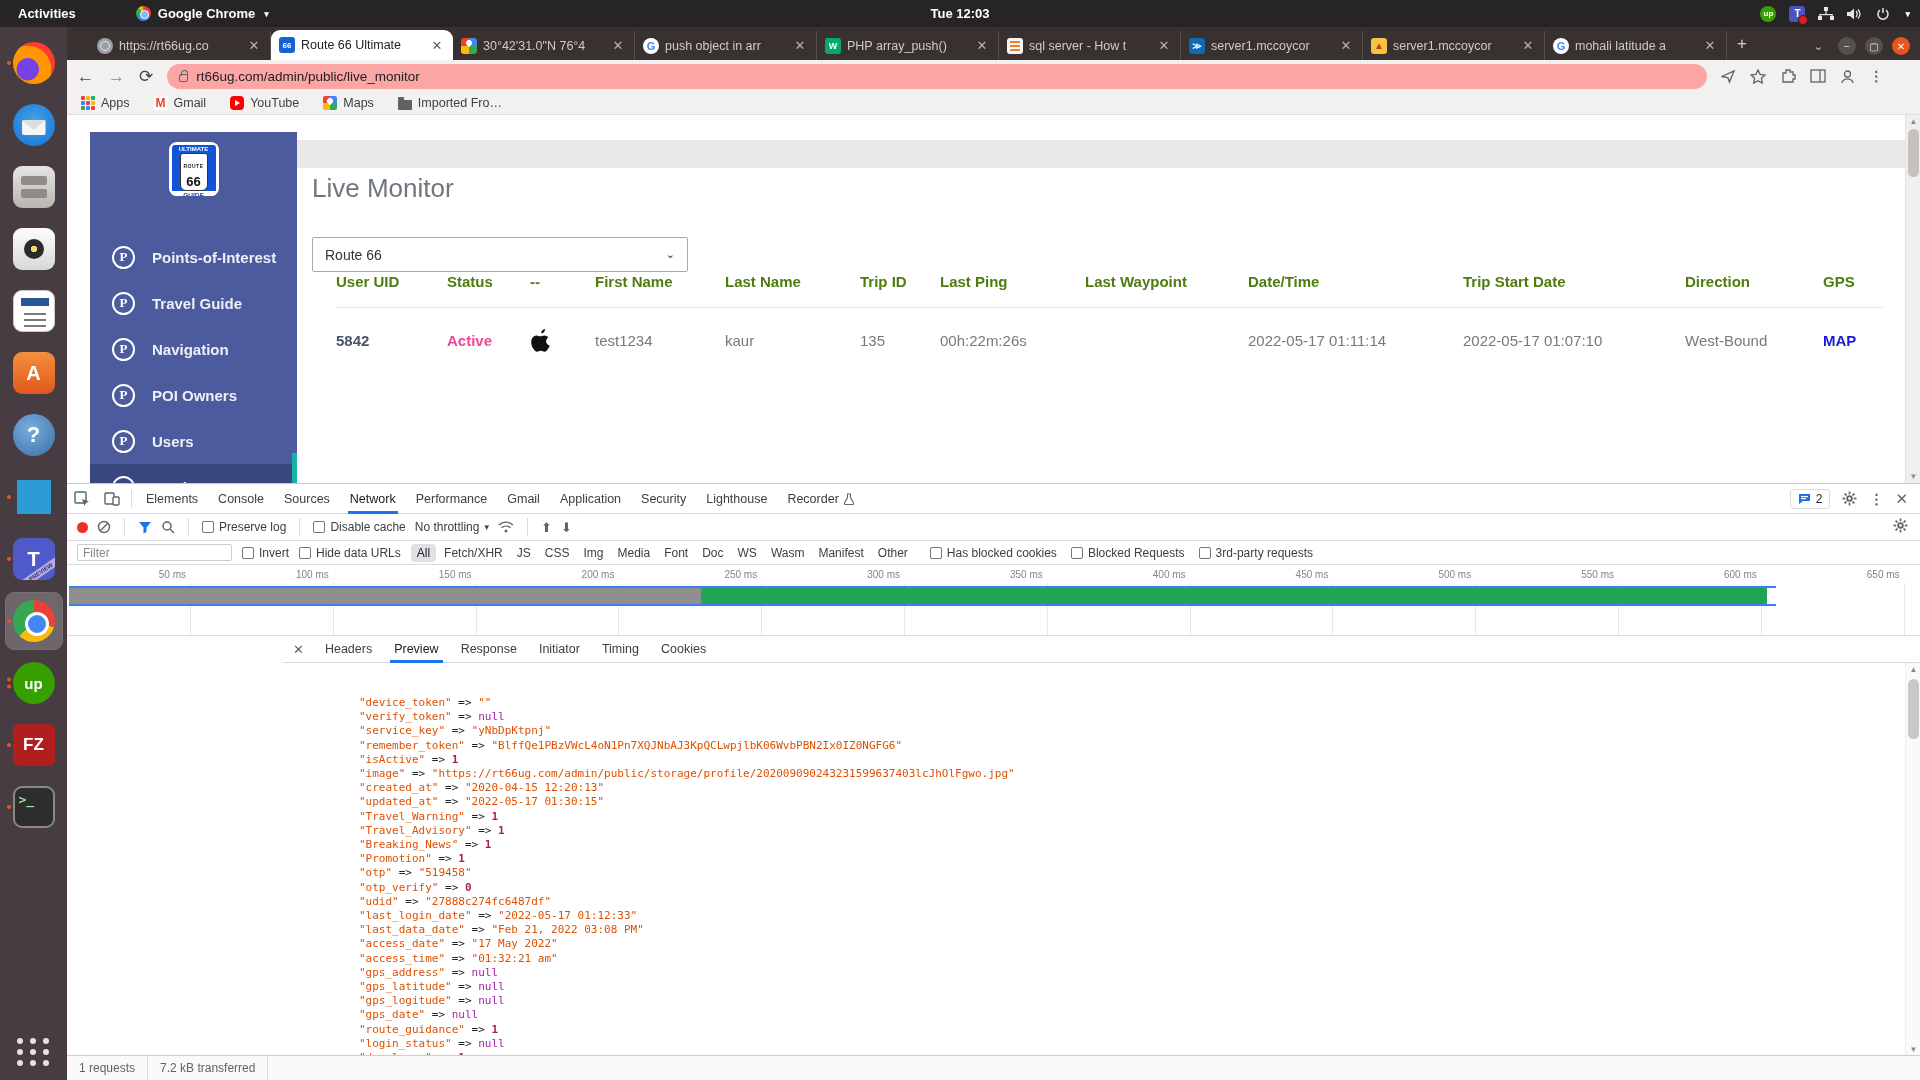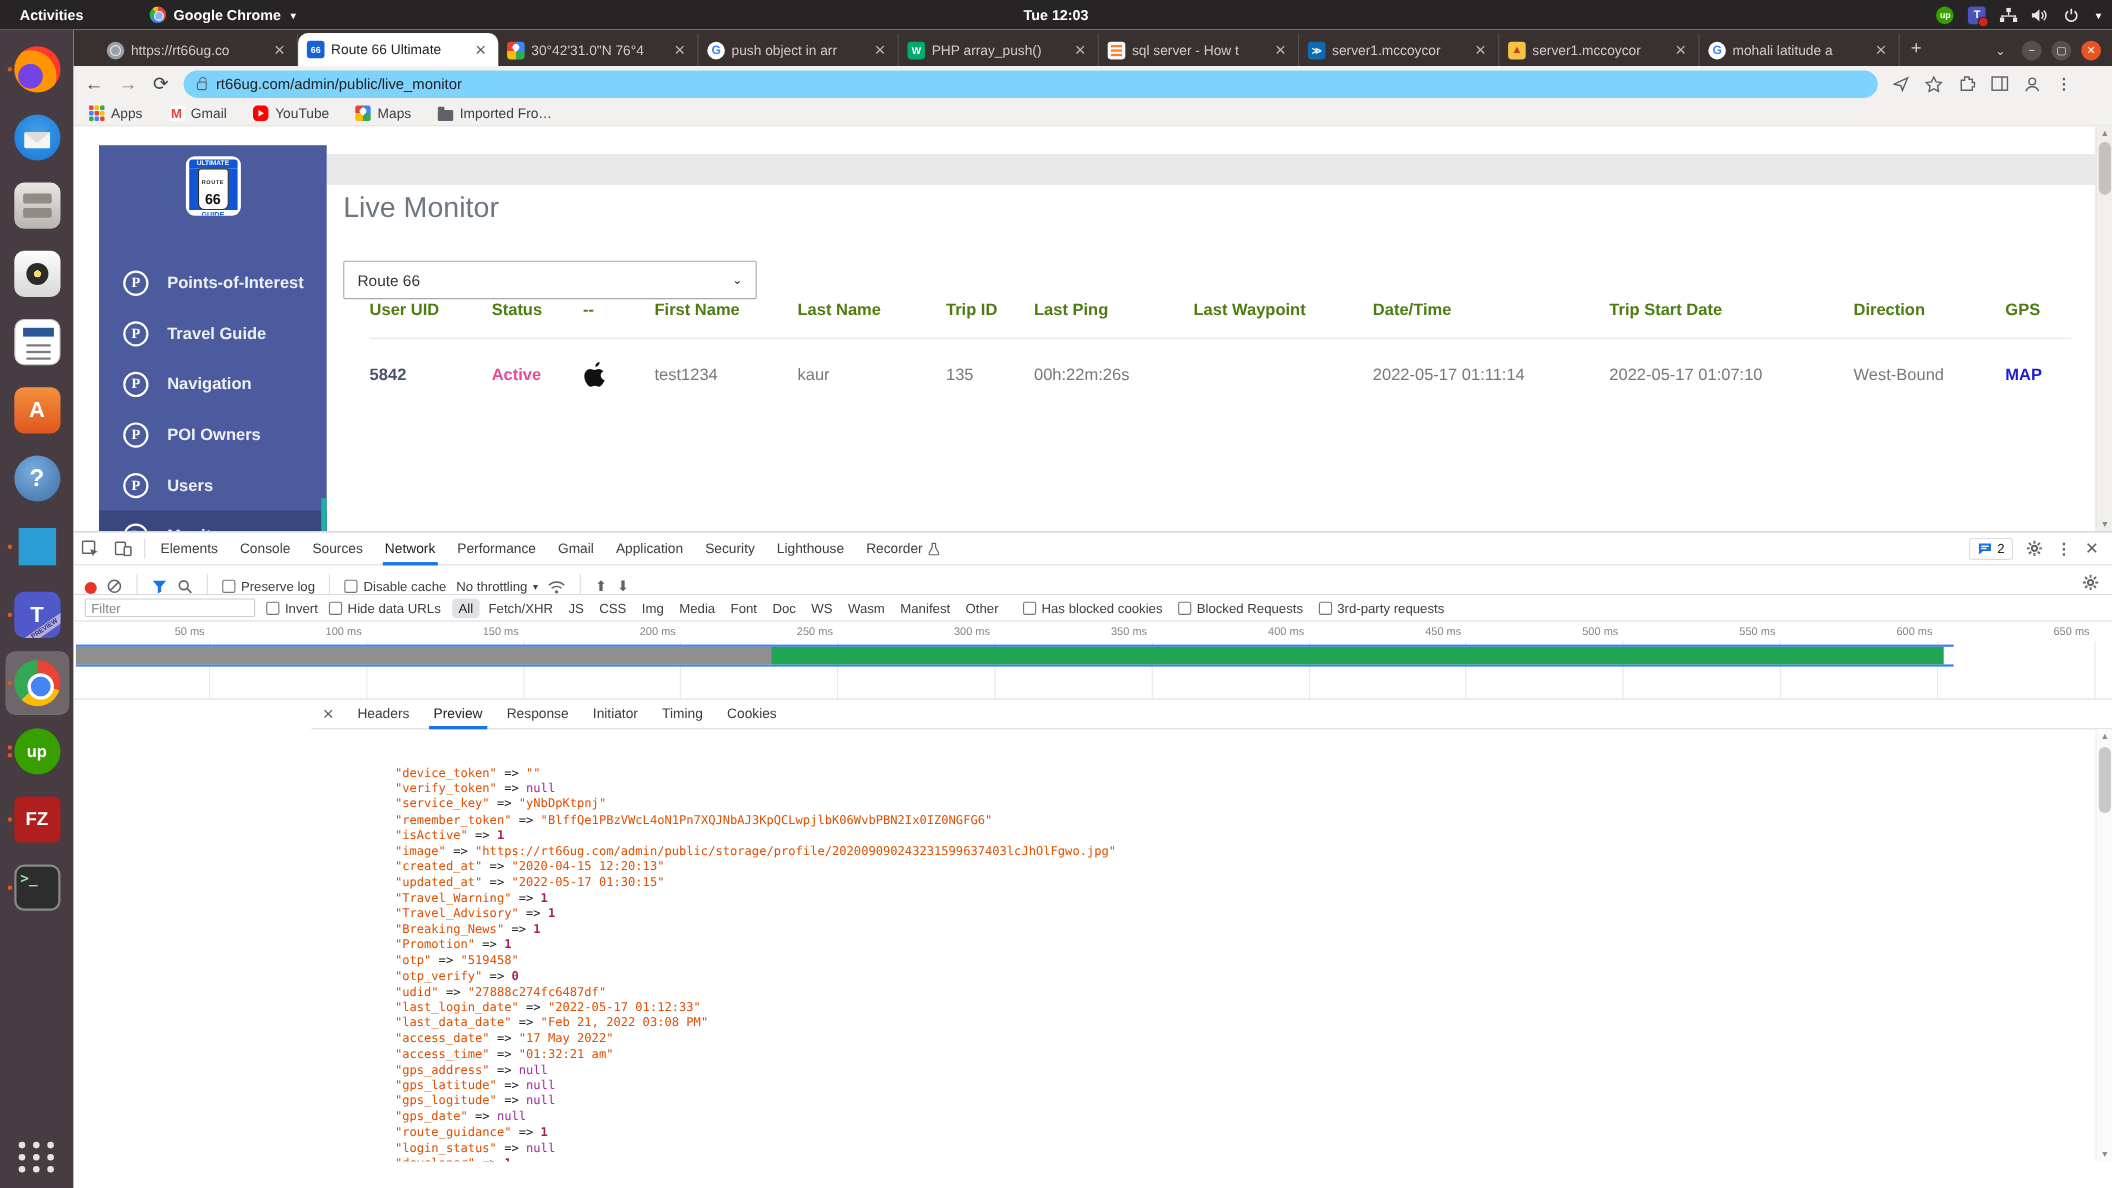--- a/index.html
+++ b/index.html
@@ -77,21 +77,21 @@
   .newtab{color:#d6d2d0;font-size:17px;margin:0 0 6px 10px}
   #winctl{margin-left:auto;display:flex;align-items:center;gap:9px;padding-right:10px;margin-bottom:5px}
   #winctl .chev{color:#d6d2d0;font-size:11px;margin-right:6px}
   .wbtn{width:18px;height:18px;border-radius:50%;background:#55504c;color:#e8e4e2;font-size:10px;display:flex;align-items:center;justify-content:center}
   .wbtn.close{background:#e95420;color:#fff}
 
   
   #toolbar{position:absolute;left:0;top:33px;width:100%;height:32px;background:#f3f1f0;display:flex;align-items:center;padding:0 10px;gap:14px}
   .nav-ic{color:#454545;font-size:17px;line-height:1}
   .nav-ic.fwd{color:#8a8a8a}
-  #omnibox{flex:1;max-width:1540px;height:25px;background:#7dd3fc;border-radius:13px;display:flex;align-items:center;padding:0 12px;gap:8px;color:#202124;font-size:13.5px}
+  #omnibox{flex:1;max-width:1540px;height:25px;background:#fca5a5;border-radius:13px;display:flex;align-items:center;padding:0 12px;gap:8px;color:#202124;font-size:13.5px}
   .lock{width:9px;height:8px;border:1.5px solid #5f6368;border-radius:2px;position:relative;margin-top:3px}
   .lock::before{content:"";position:absolute;left:1px;top:-5px;width:5px;height:5px;border:1.5px solid #5f6368;border-bottom:none;border-radius:4px 4px 0 0}
   #tb-right{display:flex;align-items:center;gap:14px;color:#5f6368}
   #tb-right svg{display:block}
   .kebab{letter-spacing:0;font-size:14px;color:#5f6368;font-weight:700}
 
   
   #bookbar{position:absolute;left:0;top:65px;width:100%;height:23px;background:#f3f1f0;border-bottom:1px solid #e2dfdd;display:flex;align-items:center;gap:24px;padding-left:14px;font-size:12.5px;color:#3c4043}
   .bm{display:flex;align-items:center;gap:6px}
   .bm-ic{width:14px;height:14px;border-radius:2px;display:flex;align-items:center;justify-content:center;font-size:9px;font-weight:700;color:#fff}
@@ -146,21 +146,21 @@
   #dt-tabbar{position:absolute;left:0;top:0;width:100%;height:30px;border-bottom:1px solid #dadce0;display:flex;align-items:center;background:#f8f9fa00}
   #dt-tabbar .tool{padding:0 7px;display:flex;align-items:center}
   .vsep{width:1px;height:18px;background:#dadce0;margin:0 4px}
   .dt-tab{padding:0 10px;height:30px;display:flex;align-items:center;gap:5px;font-size:12.5px;color:#3c4043;position:relative}
   .dt-tab.active{color:#202124;font-weight:400}
   .dt-tab.active::after{content:"";position:absolute;left:8px;right:8px;bottom:0;height:2.5px;background:#1a73e8}
   #dt-right{margin-left:auto;display:flex;align-items:center;gap:12px;padding-right:12px;color:#5f6368}
   .issues-badge{display:flex;align-items:center;gap:5px;border:1px solid #dadce0;border-radius:3px;padding:2px 7px;color:#202124}
   .dt-x{font-size:15px;color:#5f6368}
 
-  #dt-nettools{position:absolute;left:0;top:30px;width:100%;height:27px;border-bottom:1px solid #dadce0;display:flex;align-items:flex-end;gap:9px;padding-left:10px}
+  #dt-nettools{position:absolute;left:0;top:30px;width:100%;height:27px;border-bottom:1px solid #dadce0;display:flex;align-items:center;gap:9px;padding-left:10px}
   .rec-dot{width:11px;height:11px;border-radius:50%;background:#ea3323}
   .nettool-cb{display:flex;align-items:center;gap:5px;color:#3c4043}
   .cb{width:12px;height:12px;border:1px solid #767676;border-radius:2px;background:#fff;flex:0 0 12px}
   .throttle{display:flex;align-items:center;gap:5px;color:#3c4043}
   .updown{font-size:13px;color:#5f6368}
   #net-gear{margin-left:auto;padding-right:12px}
 
   #dt-filterbar{position:absolute;left:0;top:57px;width:100%;height:24px;border-bottom:1px solid #dadce0;display:flex;align-items:center;gap:10px;padding-left:10px}
   #filter-input{width:155px;height:17px;border:1px solid #cdcdcd;border-radius:2px;font-size:12px;padding:0 5px;color:#333;font-family:"Liberation Sans",sans-serif}
   #filter-input::placeholder{color:#80868b}
@@ -772,16 +772,20 @@
             </div>
           <div id="preview"><div class="pl"><span class="k">"device_token"</span><span class="op"> =&gt; </span><span class="v-str">""</span></div><div class="pl"><span class="k">"verify_token"</span><span class="op"> =&gt; </span><span class="v-null">null</span></div><div class="pl"><span class="k">"service_key"</span><span class="op"> =&gt; </span><span class="v-str">"yNbDpKtpnj"</span></div><div class="pl"><span class="k">"remember_token"</span><span class="op"> =&gt; </span><span class="v-str">"BlffQe1PBzVWcL4oN1Pn7XQJNbAJ3KpQCLwpjlbK06WvbPBN2Ix0IZ0NGFG6"</span></div><div class="pl"><span class="k">"isActive"</span><span class="op"> =&gt; </span><span class="v-num">1</span></div><div class="pl"><span class="k">"image"</span><span class="op"> =&gt; </span><span class="v-str">"https://rt66ug.com/admin/public/storage/profile/202009090243231599637403lcJhOlFgwo.jpg"</span></div><div class="pl"><span class="k">"created_at"</span><span class="op"> =&gt; </span><span class="v-str">"2020-04-15 12:20:13"</span></div><div class="pl"><span class="k">"updated_at"</span><span class="op"> =&gt; </span><span class="v-str">"2022-05-17 01:30:15"</span></div><div class="pl"><span class="k">"Travel_Warning"</span><span class="op"> =&gt; </span><span class="v-num">1</span></div><div class="pl"><span class="k">"Travel_Advisory"</span><span class="op"> =&gt; </span><span class="v-num">1</span></div><div class="pl"><span class="k">"Breaking_News"</span><span class="op"> =&gt; </span><span class="v-num">1</span></div><div class="pl"><span class="k">"Promotion"</span><span class="op"> =&gt; </span><span class="v-num">1</span></div><div class="pl"><span class="k">"otp"</span><span class="op"> =&gt; </span><span class="v-str">"519458"</span></div><div class="pl"><span class="k">"otp_verify"</span><span class="op"> =&gt; </span><span class="v-num">0</span></div><div class="pl"><span class="k">"udid"</span><span class="op"> =&gt; </span><span class="v-str">"27888c274fc6487df"</span></div><div class="pl"><span class="k">"last_login_date"</span><span class="op"> =&gt; </span><span class="v-str">"2022-05-17 01:12:33"</span></div><div class="pl"><span class="k">"last_data_date"</span><span class="op"> =&gt; </span><span class="v-str">"Feb 21, 2022 03:08 PM"</span></div><div class="pl"><span class="k">"access_date"</span><span class="op"> =&gt; </span><span class="v-str">"17 May 2022"</span></div><div class="pl"><span class="k">"access_time"</span><span class="op"> =&gt; </span><span class="v-str">"01:32:21 am"</span></div><div class="pl"><span class="k">"gps_address"</span><span class="op"> =&gt; </span><span class="v-null">null</span></div><div class="pl"><span class="k">"gps_latitude"</span><span class="op"> =&gt; </span><span class="v-null">null</span></div><div class="pl"><span class="k">"gps_logitude"</span><span class="op"> =&gt; </span><span class="v-null">null</span></div><div class="pl"><span class="k">"gps_date"</span><span class="op"> =&gt; </span><span class="v-null">null</span></div><div class="pl"><span class="k">"route_guidance"</span><span class="op"> =&gt; </span><span class="v-num">1</span></div><div class="pl"><span class="k">"login_status"</span><span class="op"> =&gt; </span><span class="v-null">null</span></div><div class="pl"><span class="k">"developer"</span><span class="op"> =&gt; </span><span class="v-num">1</span></div></div>
           <div id="prev-scroll">
             <span class="arr" style="top:2px">▲</span>
             <span class="thumb"></span>
             <span class="arr" style="bottom:2px">▼</span>
           </div>
         </div>
       </div>
 
+      <div id="dt-status">
+          <span class="st">1 requests</span>
+          <span class="st">7.2 kB transferred</span>
+        </div>
 
     </div>
   </div>
 </div>
 
 </body></html>

